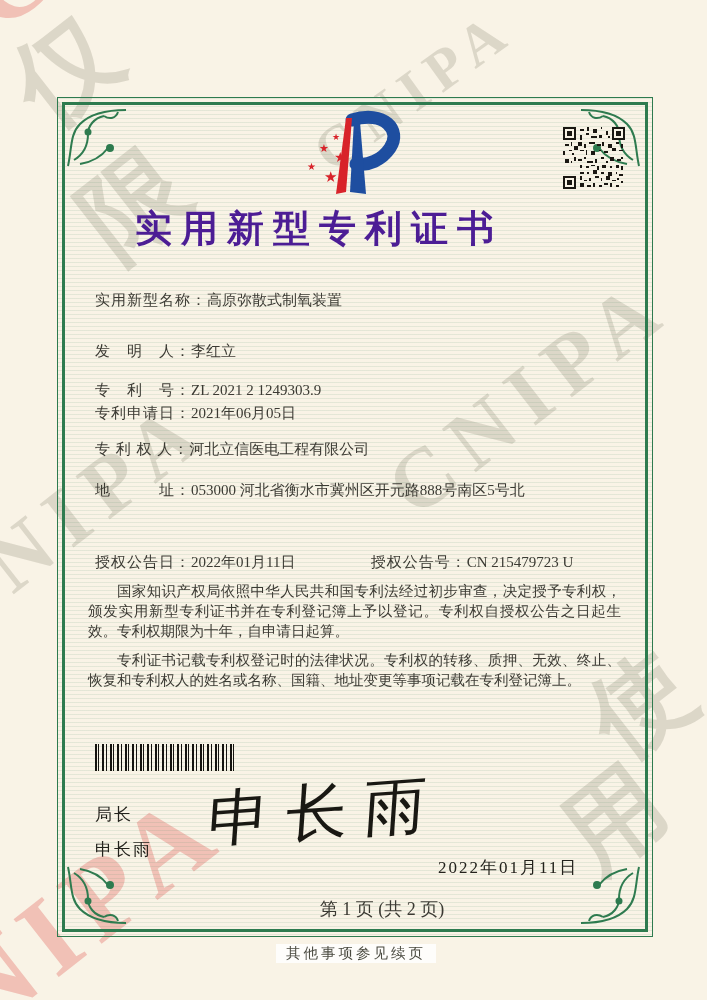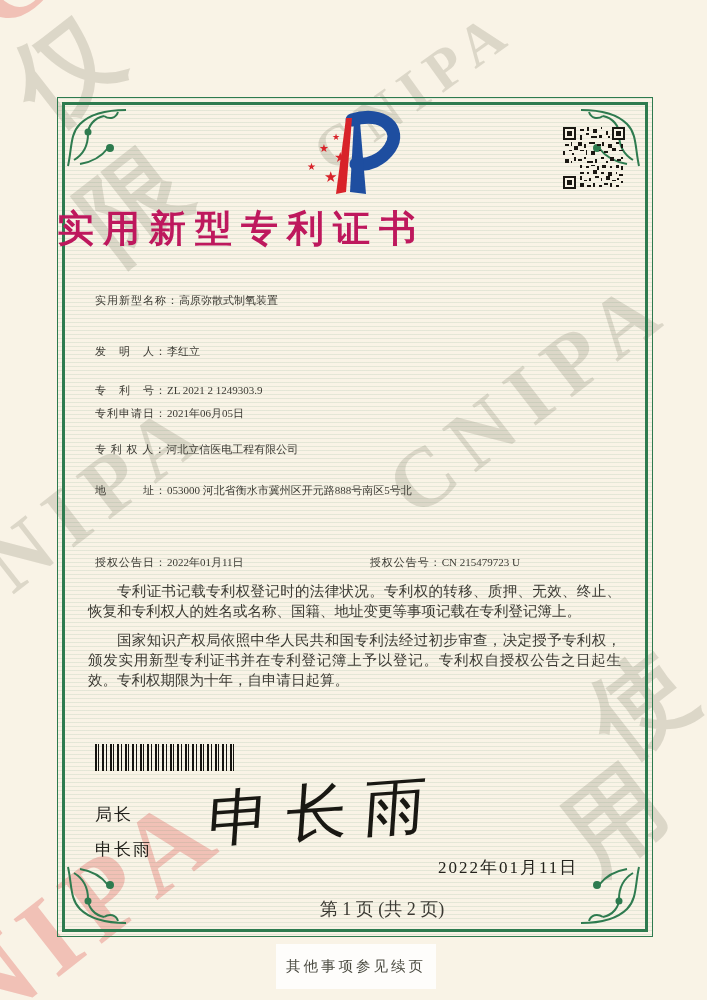--- a/index.html
+++ b/index.html
@@ -30,25 +30,25 @@
   .corner{position:absolute;width:66px;height:66px;z-index:2;}
   .c-tl{left:64px;top:104px;}
   .c-tr{left:577px;top:104px;transform:scaleX(-1);}
   .c-bl{left:64px;top:863px;transform:scaleY(-1);}
   .c-br{left:577px;top:863px;transform:scale(-1,-1);}
 
   
   .cert-no{position:absolute;left:95px;top:119px;z-index:3;font-size:15px;letter-spacing:3px;color:#46453d;}
   .logo{position:absolute;left:286px;top:108px;width:122px;height:90px;z-index:3;}
   .qr{position:absolute;left:563px;top:127px;width:62px;height:62px;z-index:3;}
-  .title{position:absolute;left:57px;top:204px;width:524px;z-index:3;text-align:left;
-         font-size:37px;font-weight:700;letter-spacing:9px;color:#be185d;}
-
-  
-  .fields{position:absolute;left:95px;top:289px;width:528px;z-index:3;font-size:11px;color:#3b3a33;}
+  .title{position:absolute;left:57px;top:204px;width:524px;z-index:3;text-align:center;
+         font-size:37px;font-weight:700;letter-spacing:9px;color:#4c1d95;}
+
+  
+  .fields{position:absolute;left:95px;top:289px;width:528px;z-index:3;font-size:15px;color:#3b3a33;}
   .frow{line-height:22px;}
   .gap-lg{margin-bottom:29px;} .gap-md{margin-bottom:17px;} .gap-s1{margin-bottom:1px;}
   .gap-s2{margin-bottom:14px;} .gap-s3{margin-bottom:19px;} .gap-s4{margin-bottom:10px;}
   .f-label{letter-spacing:1px;}
   .grant-pair{display:inline-block;margin-top:40px;}
   .grant-first{width:272px;}
 
   
   .body-text{position:absolute;left:88px;top:581px;width:533px;z-index:3;
              font-size:14.5px;line-height:20px;text-align:justify;color:#3b3a33;}
@@ -60,21 +60,21 @@
              #15130f 0 2px, rgba(0,0,0,0) 2px 3px,
              #15130f 3px 4px, rgba(0,0,0,0) 4px 7px,
              #15130f 7px 9px, rgba(0,0,0,0) 9px 11px,
              #15130f 11px 12px, rgba(0,0,0,0) 12px 15px);}
   .signer{position:absolute;left:95px;top:797px;z-index:3;font-size:17px;line-height:35px;color:#23221c;letter-spacing:2px;}
   .signature{position:absolute;left:208px;top:770px;z-index:3;font-size:62px;color:#191813;
              letter-spacing:16px;transform:rotate(-4deg) skewX(-8deg);font-family:"DejaVu Serif",serif;}
   .issue-date{position:absolute;left:438px;top:856px;z-index:3;font-size:17px;letter-spacing:2px;color:#23221c;}
   .page-no{position:absolute;left:57px;top:897px;width:650px;z-index:3;text-align:center;font-size:18px;color:#3b3a33;}
   .footer-note{position:absolute;left:276px;top:944px;z-index:3;font-size:14.5px;letter-spacing:3px;color:#4a4a40;
-               background:rgba(255,255,255,0.82);padding:13px 10px;}
+               background:rgba(255,255,255,0.82);padding:0 10px;}
 </style>
 </head>
 <body>
 
 <div class="page">
 
   <span class="wm wm-gray wm1">仅</span>
   <span class="wm wm-gray wm2">限</span>
   <span class="wm wm-gray wm3">CNIPA</span>
   <span class="wm wm-gray wm4">CNIPA</span>
@@ -254,22 +254,22 @@
       <span class="grant-pair grant-first">
         <span class="f-label">授权公告日：</span><span>2022年01月11日</span>
       </span>
       <span class="grant-pair">
         <span class="f-label">授权公告号：</span><span>CN 215479723 U</span>
       </span>
     </div>
   </div>
 
   <div class="body-text">
+    <p>国家知识产权局依照中华人民共和国专利法经过初步审查，决定授予专利权，颁发实用新型专利证书并在专利登记簿上予以登记。专利权自授权公告之日起生效。专利权期限为十年，自申请日起算。</p>
     <p>专利证书记载专利权登记时的法律状况。专利权的转移、质押、无效、终止、恢复和专利权人的姓名或名称、国籍、地址变更等事项记载在专利登记簿上。</p>
-    <p>国家知识产权局依照中华人民共和国专利法经过初步审查，决定授予专利权，颁发实用新型专利证书并在专利登记簿上予以登记。专利权自授权公告之日起生效。专利权期限为十年，自申请日起算。</p>
   </div>
 
   <div class="barcode"></div>
 
   <div class="signer">
     <div>局长</div>
     <div>申长雨</div>
   </div>
 
   <div class="signature">申长雨</div>

